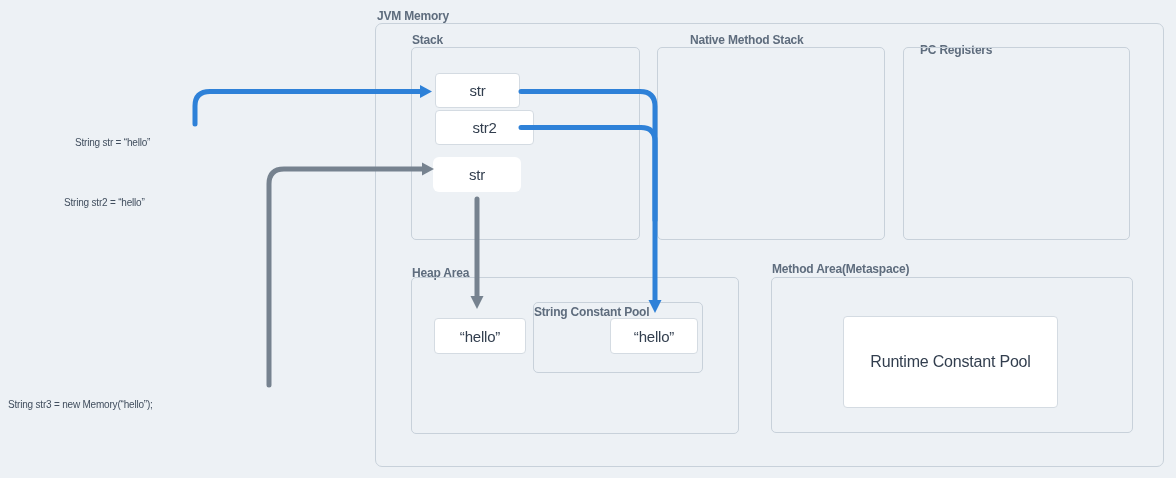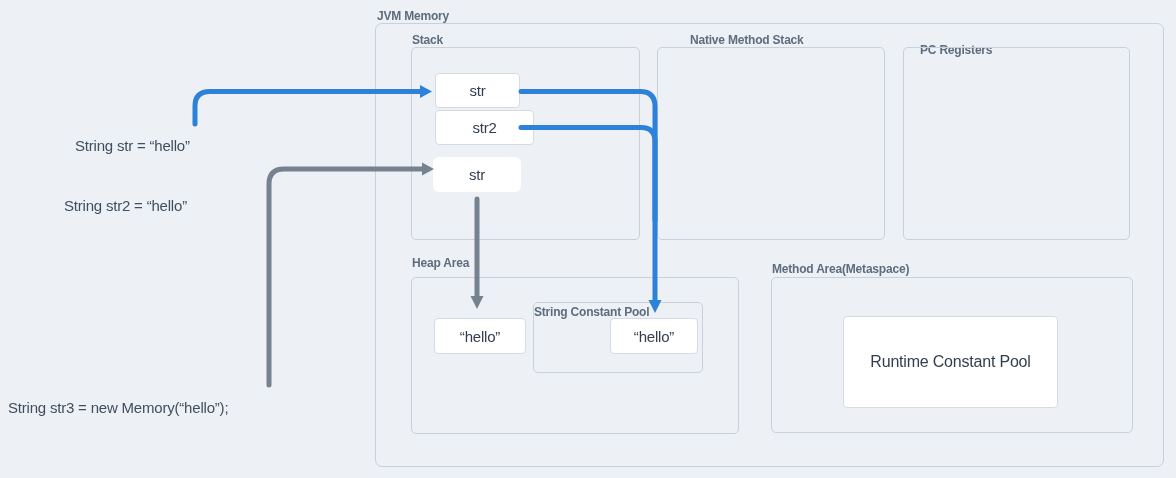--- a/index.html
+++ b/index.html
@@ -40,21 +40,21 @@
     display:flex;align-items:center;justify-content:center;
     font-size:15px;
     letter-spacing:-0.2px;
     color:var(--value);
     box-shadow:0 0 0 0 transparent;
     text-align:center;
   }
   .valuebox.noborder{border:none;border-radius:6px;}
   .codeline{
     position:absolute;
-    font-size:15px;
+    font-size:10px;
     letter-spacing:-0.2px;
     color:var(--code);
     white-space:nowrap;
   }
   svg.wires{position:absolute;left:0;top:0;pointer-events:none;}
 </style>
 </head>
 <body>
 
 <div class="region-label" style="left:377px;top:9px;">JVM Memory</div>
@@ -66,21 +66,21 @@
 <div class="abs valuebox" style="left:435px;top:73px;width:85px;height:35px;">str</div>
 <div class="abs valuebox" style="left:435px;top:110px;width:99px;height:35px;">str2</div>
 <div class="abs valuebox noborder" style="left:433px;top:157px;width:88px;height:35px;">str</div>
 
 <div class="region-label" style="left:658px;top:33px;padding-left:32px;">Native Method Stack</div>
 <div class="abs region" style="left:657px;top:47px;width:228px;height:193px;border-radius:5px;"></div>
 
 <div class="region-label" style="left:904px;top:43px;margin-left:16px;">PC Registers</div>
 <div class="abs region" style="left:903px;top:47px;width:227px;height:193px;border-radius:5px;"></div>
 
-<div class="region-label" style="left:412px;top:256px;">Heap Area</div>
+<div class="region-label" style="left:412px;top:266px;">Heap Area</div>
 <div class="abs region" style="left:411px;top:277px;width:328px;height:157px;border-radius:5px;"></div>
 
 <div class="abs valuebox" style="left:434px;top:318px;width:92px;height:36px;">“hello”</div>
 
 <div class="region-label" style="left:534px;top:305px;">String Constant Pool</div>
 <div class="abs region" style="left:533px;top:302px;width:170px;height:71px;border-radius:5px;"></div>
 
 <div class="abs valuebox" style="left:610px;top:318px;width:88px;height:36px;">“hello”</div>
 
 <div class="region-label" style="left:772px;top:262px;">Method Area(Metaspace)</div>

